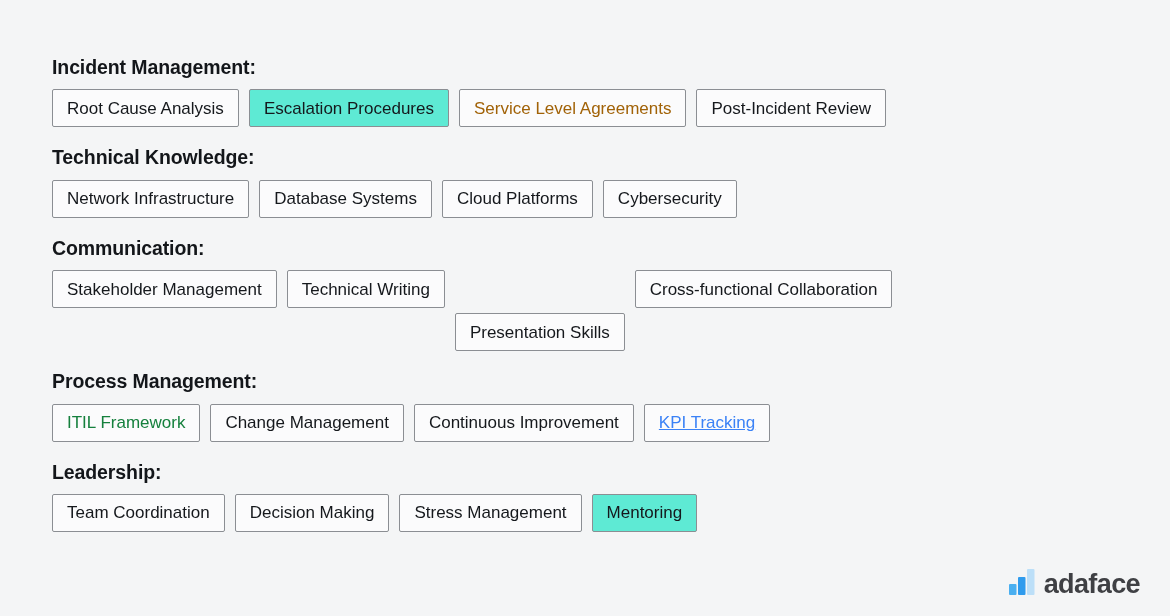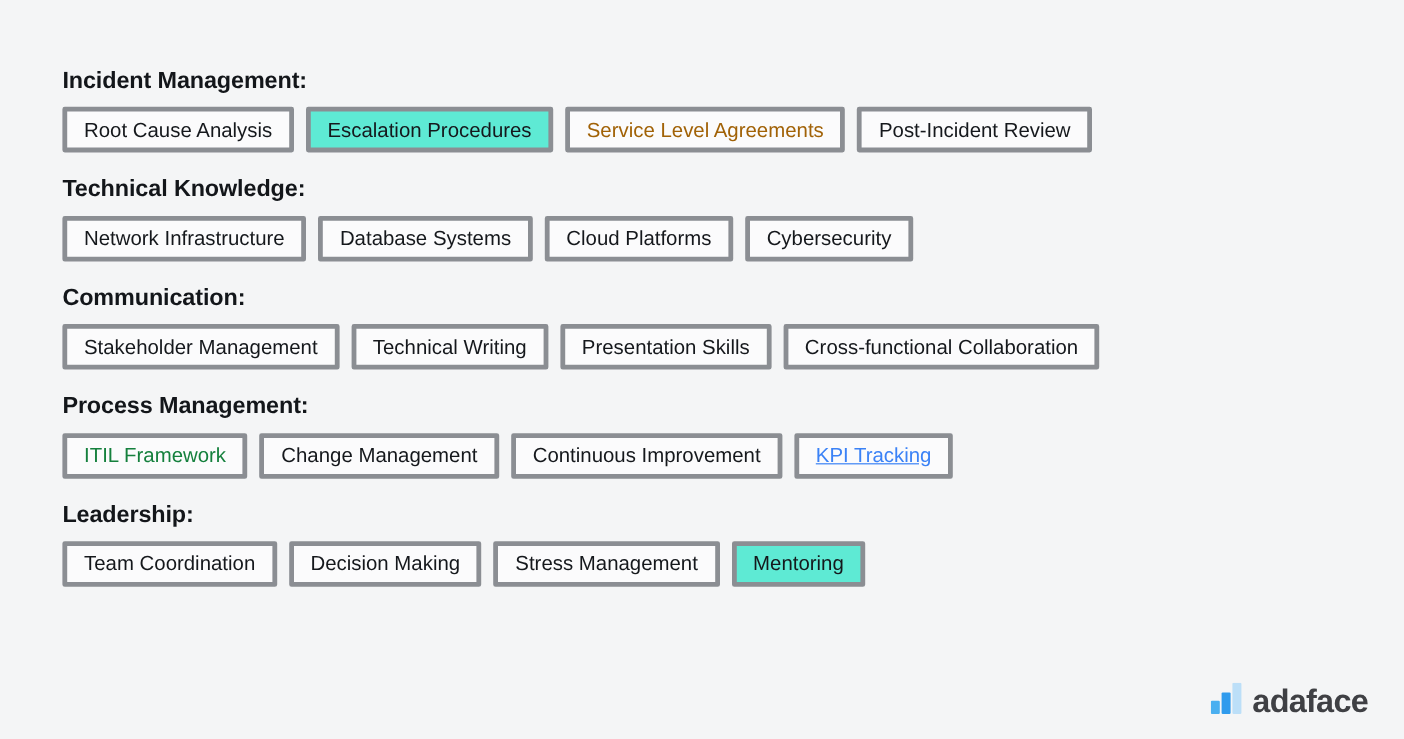--- a/index.html
+++ b/index.html
@@ -41,21 +41,21 @@
     gap: 10px;
   }
   .chip {
     display: inline-flex;
     align-items: center;
     justify-content: center;
     box-sizing: border-box;
     height: 38px;
     padding: 0 14px;
     background: #fbfbfc;
-    border: 4px solid #a3a3a3;
+    border: 1px solid #a3a3a3;
     border-radius: 2px;
     font-size: 17px;
     color: #15181c;
     line-height: 1;
     white-space: nowrap;
   }
   #brand-logo {
     position: absolute;
     right: 30px;
     bottom: 18px;
@@ -97,21 +97,21 @@
         <span class="chip" style="border-color: rgb(139, 142, 147); background: rgb(251, 251, 252); color: rgb(21, 24, 28);">Database Systems</span>
         <span class="chip" style="border-color: rgb(139, 142, 147); background: rgb(251, 251, 252); color: rgb(21, 24, 28);">Cloud Platforms</span>
         <span class="chip" style="border-color: rgb(139, 142, 147); background: rgb(251, 251, 252); color: rgb(21, 24, 28);">Cybersecurity</span>
       </div>
     </div>
     <div class="section">
       <div class="section-heading">Communication:</div>
       <div class="chip-row">
         <span class="chip" style="border-color: rgb(139, 142, 147); background: rgb(251, 251, 252); color: rgb(21, 24, 28);">Stakeholder Management</span>
         <span class="chip" style="border-color: rgb(139, 142, 147); background: rgb(251, 251, 252); color: rgb(21, 24, 28);">Technical Writing</span>
-        <span class="chip" style="border-color: rgb(139, 142, 147); background: rgb(251, 251, 252); color: rgb(21, 24, 28);">Presentation Skills</span>
+        <span class="chip" style="border-color: rgb(139, 142, 147); background: rgb(251, 251, 252); color: rgb(21, 24, 28); margin-top: 43px;">Presentation Skills</span>
         <span class="chip" style="border-color: rgb(139, 142, 147); background: rgb(251, 251, 252); color: rgb(21, 24, 28);">Cross-functional Collaboration</span>
       </div>
     </div>
     <div class="section">
       <div class="section-heading">Process Management:</div>
       <div class="chip-row">
         <span class="chip" style="border-color: rgb(139, 142, 147); background: rgb(251, 251, 252); color: #15803d;">ITIL Framework</span>
         <span class="chip" style="border-color: rgb(139, 142, 147); background: rgb(251, 251, 252); color: rgb(21, 24, 28);">Change Management</span>
         <span class="chip" style="border-color: rgb(139, 142, 147); background: rgb(251, 251, 252); color: rgb(21, 24, 28);">Continuous Improvement</span>
         <span class="chip" style="border-color: rgb(139, 142, 147); background: rgb(251, 251, 252); color: #3b82f6; text-decoration: underline;">KPI Tracking</span>

